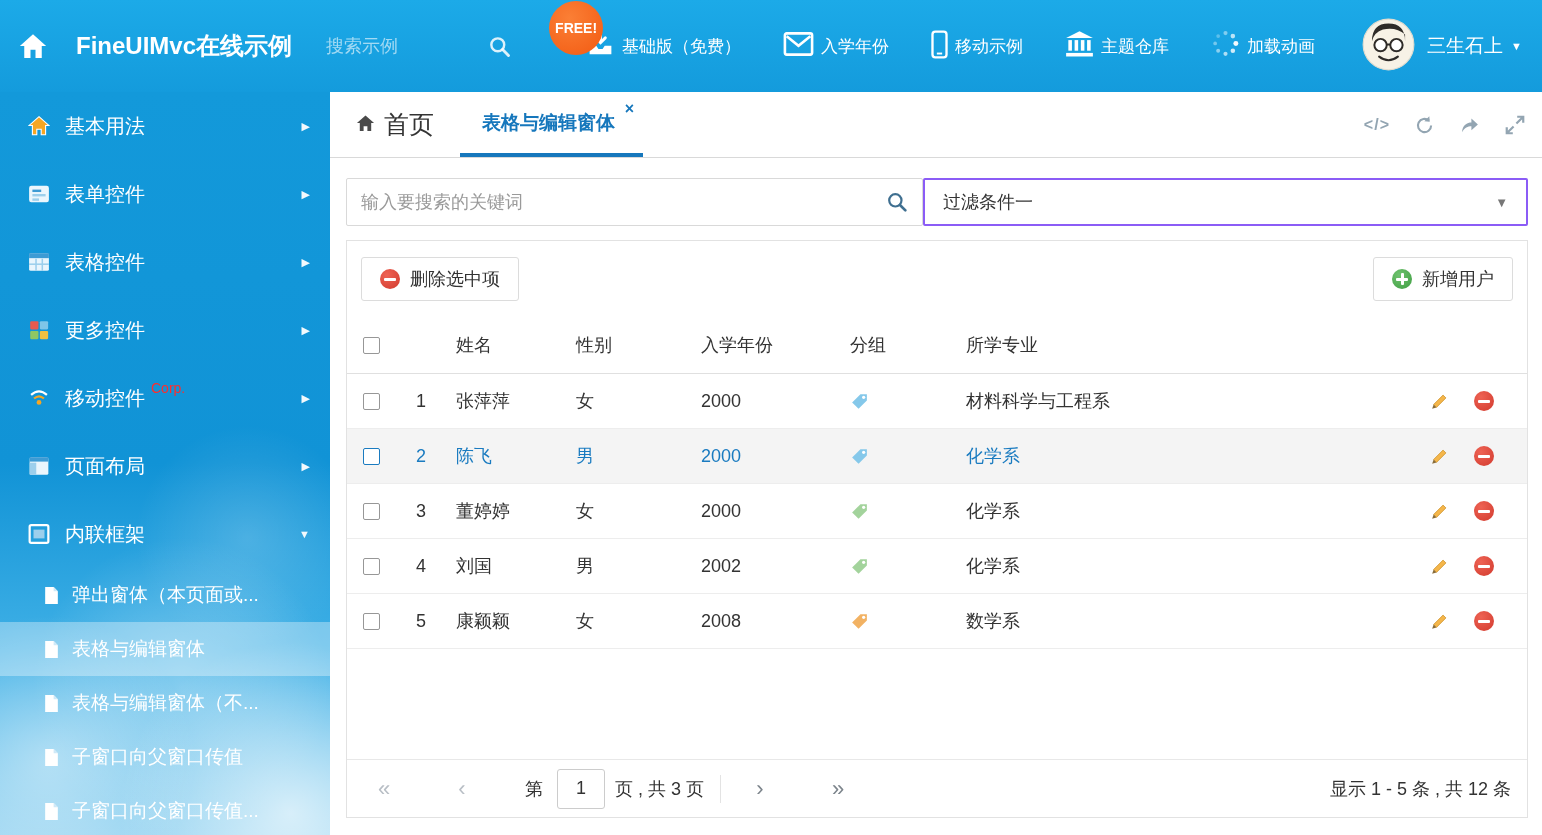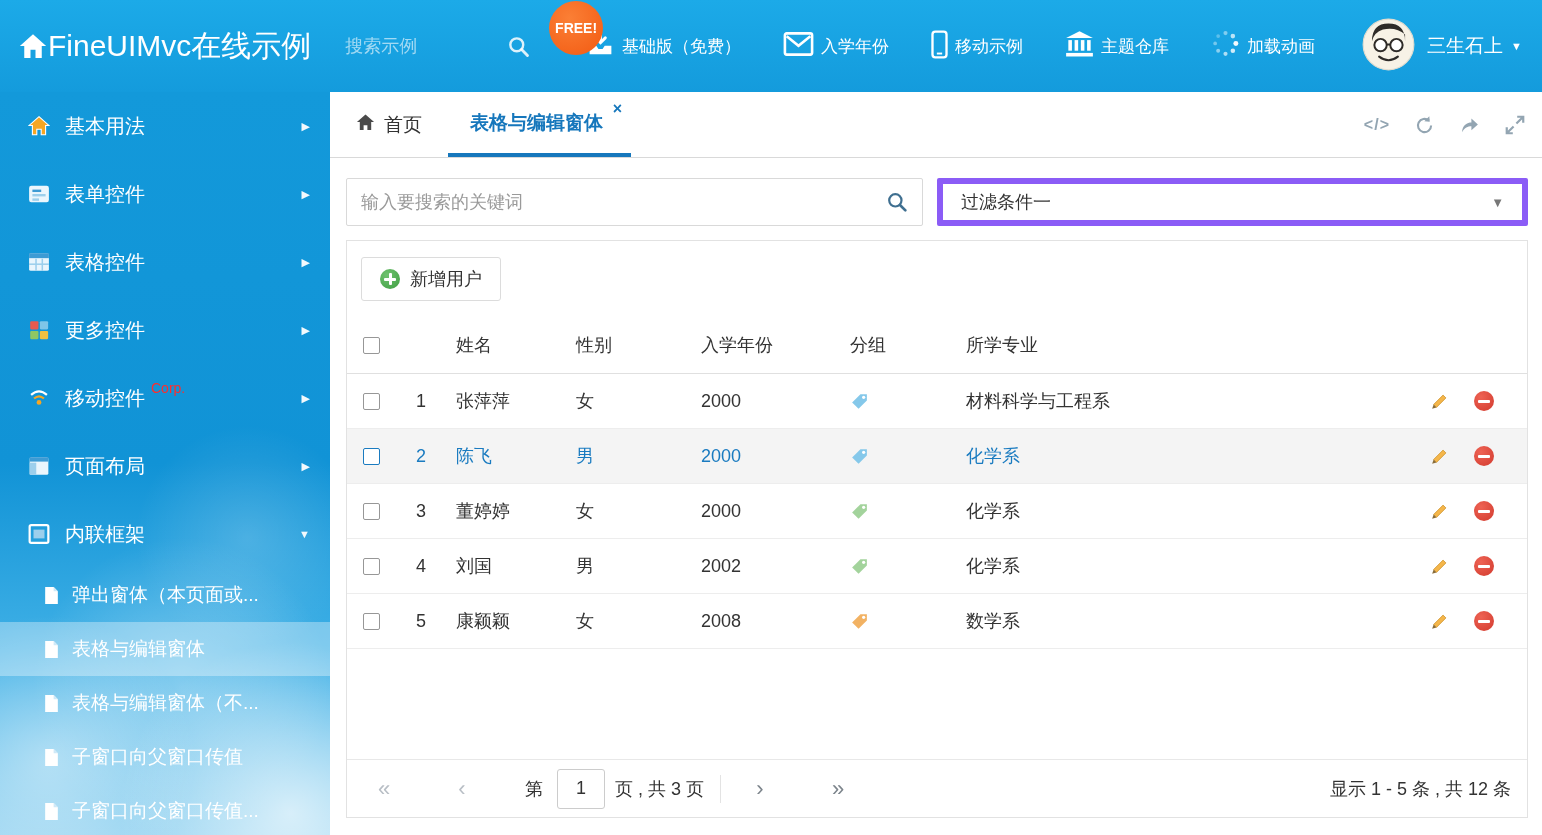--- a/index.html
+++ b/index.html
@@ -4,21 +4,21 @@
 <style>
   *{box-sizing:border-box;margin:0;padding:0}
   html,body{width:1542px;height:835px;overflow:hidden}
   body{font-family:"Liberation Sans","DejaVu Sans",sans-serif;background:#fff;position:relative;color:#333}
 
   
   .header{position:absolute;top:0;left:0;width:1542px;height:92px;
     background:linear-gradient(180deg,#1caae8 0%,#149bdc 100%);
     display:flex;align-items:center;z-index:10}
   .logo-home{margin-left:18px;display:flex;align-items:center;cursor:pointer}
-  .app-title{color:#fff;font-size:30px;font-weight:normal;margin-left:0;white-space:nowrap}
+  .app-title{color:#fff;font-size:24px;font-weight:bold;margin-left:28px;white-space:nowrap}
   .hdr-search{display:flex;align-items:center;margin-left:34px}
   .hdr-search input{background:transparent;border:none;outline:none;width:150px;
     font-size:18px;color:#fff}
   .hdr-search input::placeholder{color:rgba(255,255,255,.6)}
   .hdr-search .mag{margin-left:12px;cursor:pointer;display:flex}
   .hdr-nav{display:flex;margin-left:auto;align-items:flex-start;height:100%}
   .nav-item{position:relative;display:flex;flex-direction:row;align-items:center;
     justify-content:center;height:100%;padding:0 21px;color:#fff;cursor:pointer;gap:7px}
   .nav-item .nlabel{font-size:17px;white-space:nowrap}
   .free-badge{position:absolute;top:1px;left:-16px;width:54px;height:54px;border-radius:50%;
@@ -44,36 +44,36 @@
   .side-item .chev{margin-left:auto;font-size:11px;opacity:.95}
   .side-sub{height:54px;display:flex;align-items:center;padding-left:44px;color:#fff;
     font-size:19px;cursor:pointer;white-space:nowrap}
   .side-sub.active{background:rgba(255,255,255,.34)}
   .side-sub .ficon{margin-right:13px;display:flex}
 
   
   .main{position:absolute;left:330px;top:92px;width:1212px;height:743px;background:#fff}
 
   .tabbar{height:66px;border-bottom:1px solid #d9d9d9;display:flex;align-items:stretch;position:relative}
-  .tab-home{display:flex;align-items:center;gap:9px;padding:0 26px;font-size:19px;color:#333;cursor:pointer}
+  .tab-home{display:flex;align-items:center;gap:9px;padding:0 26px;font-size:25px;color:#333;cursor:pointer}
   .tab-active{position:relative;display:flex;align-items:center;padding:0 28px 0 22px;
     font-size:19px;font-weight:bold;color:#1677bc;border-bottom:4px solid #1677bc;cursor:pointer}
   .tab-close{position:absolute;top:9px;right:9px;color:#1677bc;font-size:16px;font-weight:bold;
     line-height:1;cursor:pointer}
   .tab-tools{position:absolute;right:16px;top:0;height:66px;display:flex;align-items:center;
     gap:24px;color:#93a5b2}
   .tool-ic{cursor:pointer;display:flex;align-items:center}
   .code-ic{font-size:16px;font-weight:bold;letter-spacing:1px}
 
-  .filter-row{display:flex;gap:14px;margin:20px 14px 14px 16px}
+  .filter-row{display:flex;margin:20px 14px 14px 16px}
   .search-box{flex:0 0 577px;height:48px;border:1px solid #d9d9d9;border-radius:2px;
     display:flex;align-items:center;padding:0 14px;background:#fff}
   .search-box input{flex:1;border:none;outline:none;font-size:18px;color:#333}
   .search-box input::placeholder{color:#9a9a9a}
-  .filter-select{flex:1;height:48px;border:6px solid #8b5cf6;border-radius:2px;
+  .filter-select{flex:1;height:48px;border:2px solid #8b5cf6;border-radius:2px;
     display:flex;align-items:center;padding:0 18px;font-size:18px;color:#333;cursor:pointer;background:#fff}
   .filter-select .caret{margin-left:auto;color:#777;font-size:13px}
 
   .panel{position:absolute;left:16px;right:14px;top:148px;bottom:17px;border:1px solid #e2e2e2;background:#fff}
   .ptoolbar{display:flex;justify-content:space-between;align-items:center;padding:16px 14px}
   .btn{display:inline-flex;align-items:center;gap:10px;height:44px;padding:0 18px;
     border:1px solid #dcdcdc;border-radius:3px;background:#fff;font-size:18px;color:#333;cursor:pointer}
 
   .thead,.trow{display:grid;grid-template-columns:48px 52px 120px 125px 150px 115px 1fr 110px;
     align-items:center;font-size:18px;color:#333}
@@ -392,20 +392,24 @@
     <div class="filter-select">
       <span>过滤条件一</span>
       <span class="caret">▼</span>
     </div>
   </div>
 
   <div class="panel">
 
     <div class="ptoolbar">
       <button class="btn">
+        <span class="circle-minus"></span>
+        <span>删除选中项</span>
+      </button>
+      <button class="btn">
         <span class="circle-plus"></span>
         <span>新增用户</span>
       </button>
     </div>
 
     <div class="thead">
       <div class="c-check">
           <span class="checkbox"></span>
         </div>
       <div class="c-num"></div>

